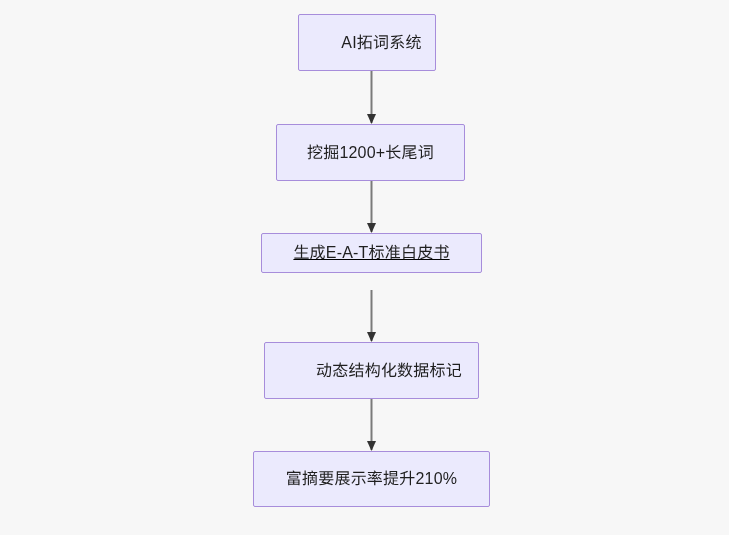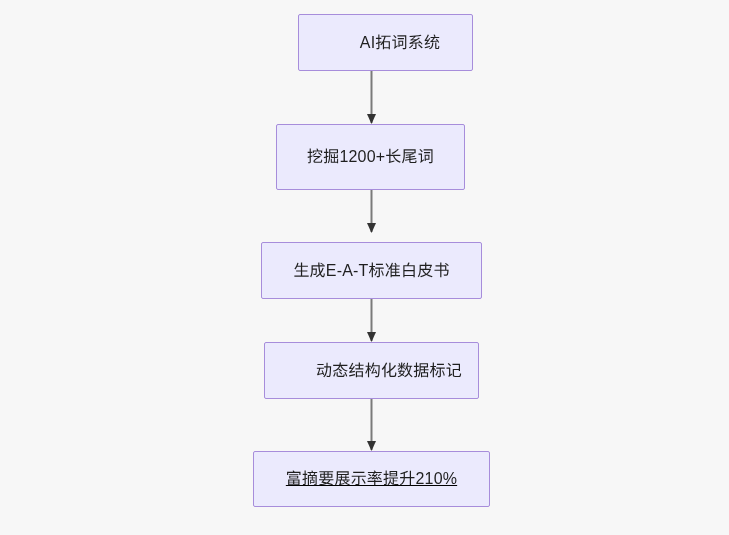--- a/index.html
+++ b/index.html
@@ -37,25 +37,25 @@
   .node-label {
     font-size: 16px;
     line-height: 1.2;
     color: #1f1f1f;
     letter-spacing: 0.2px;
     white-space: nowrap;
     text-align: center;
     -webkit-font-smoothing: antialiased;
   }
 
-  .node-1 { left: 298px; top: 14px;  width: 175px; height: 57px; padding-left: 29px; }
-  .node-2 { left: 276px; top: 124px; width: 189px; height: 66px; }
-  .node-3 { left: 261px; top: 242px; width: 221px; height: 57px; }
+  .node-1 { left: 298px; top: 14px;  width: 138px; height: 57px; padding-left: 29px; }
+  .node-2 { left: 276px; top: 124px; width: 189px; height: 57px; }
+  .node-3 { left: 261px; top: 233px; width: 221px; height: 40px; text-decoration: underline; }
   .node-4 { left: 264px; top: 342px; width: 215px; height: 57px; padding-left: 35px; }
-  .node-5 { left: 253px; top: 451px; width: 237px; height: 56px; text-decoration: underline; }
+  .node-5 { left: 253px; top: 451px; width: 237px; height: 56px; }
 
   
   .edge {
     position: absolute;
     left: 0;
     top: 0;
     width: 729px;
     height: 535px;
     z-index: 1;
     pointer-events: none;

